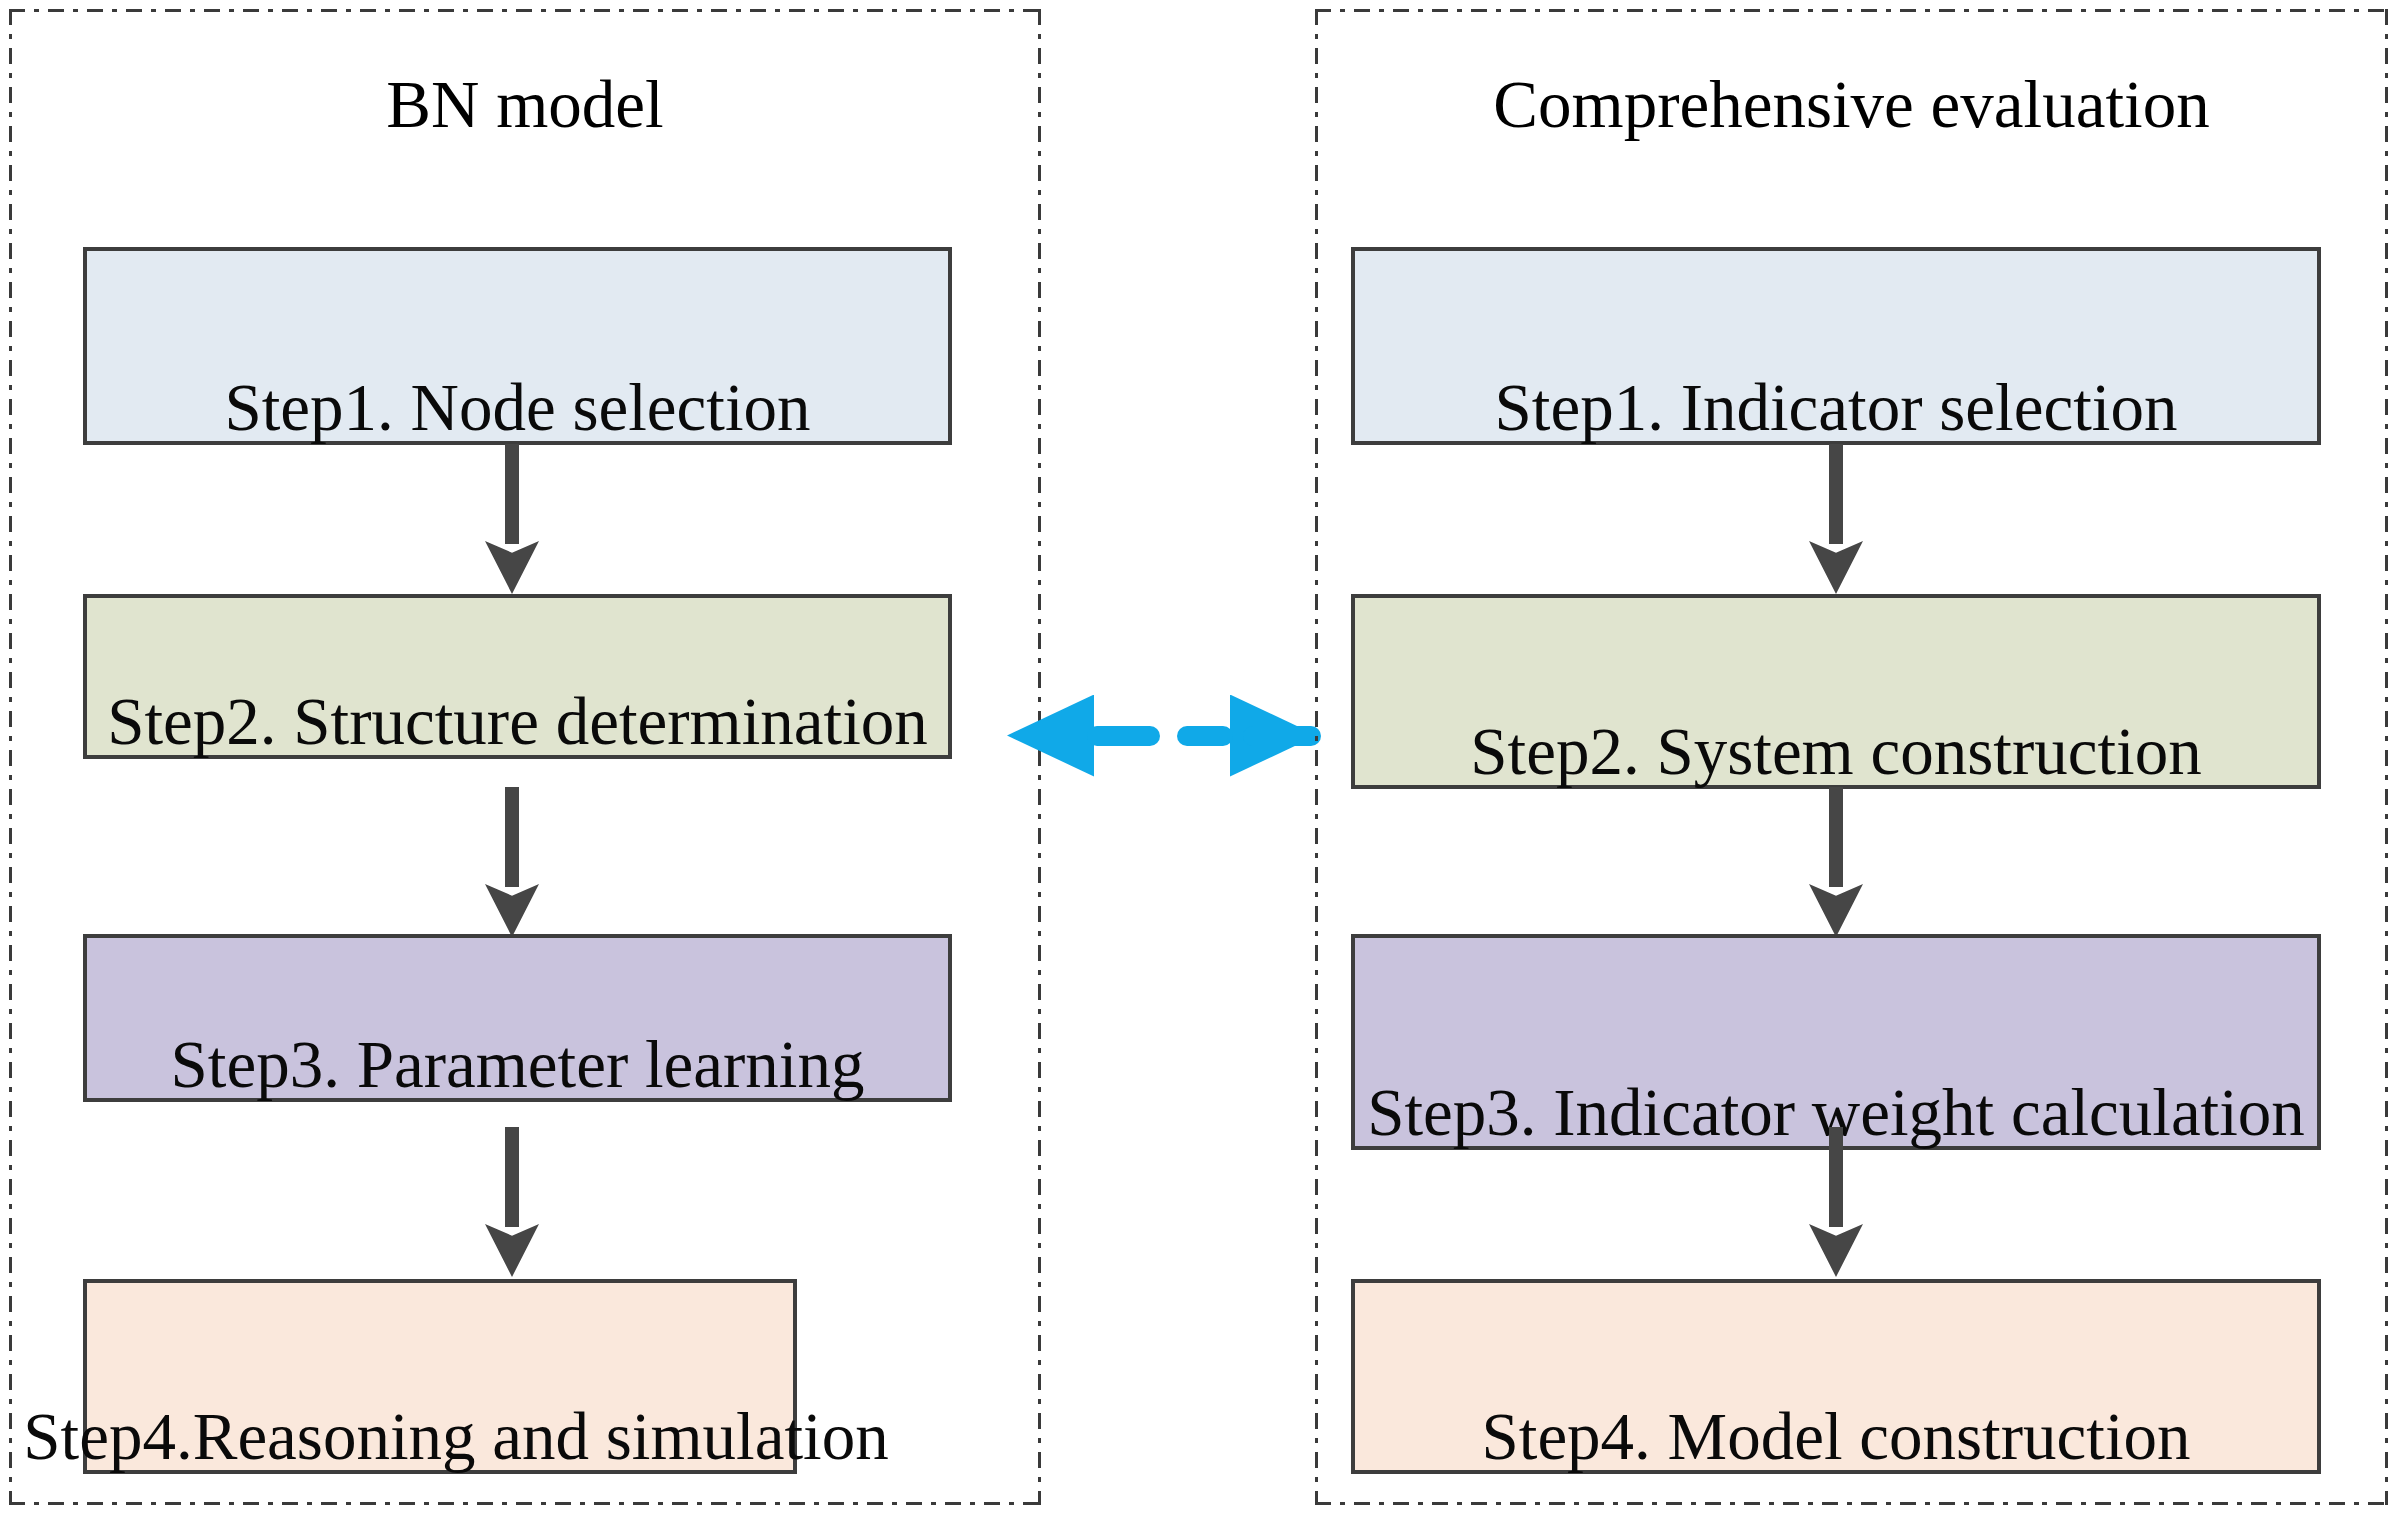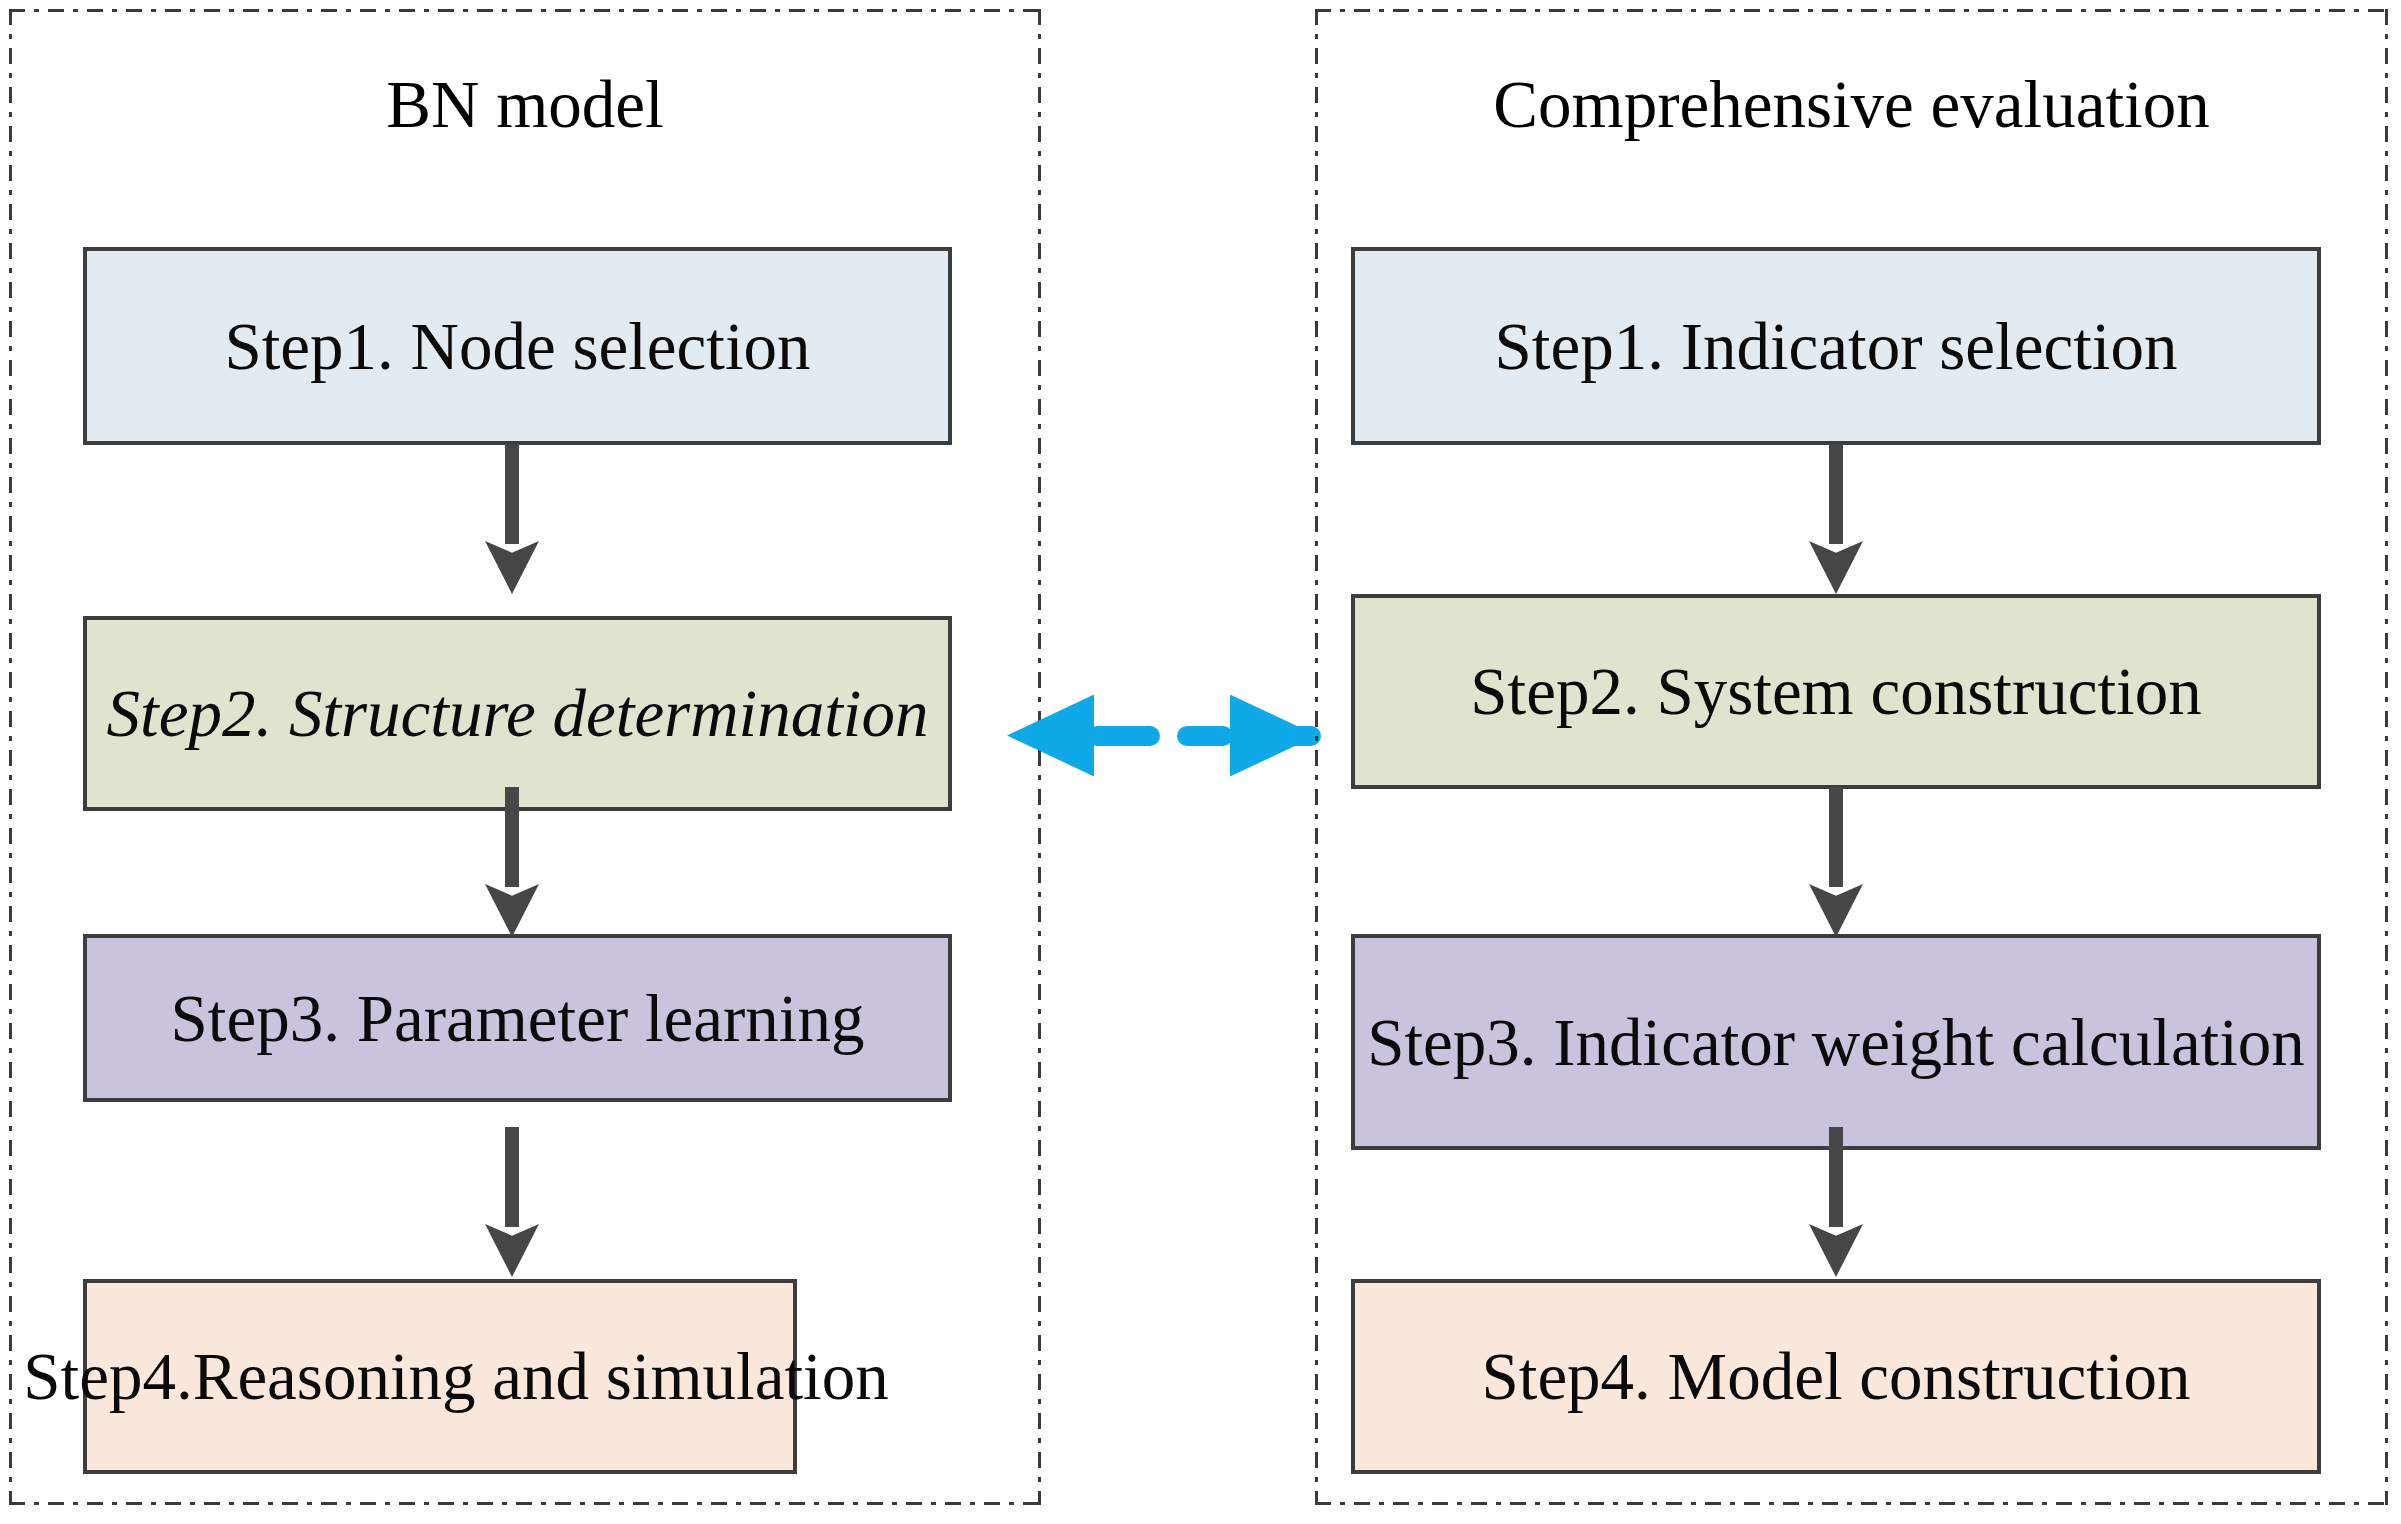--- a/index.html
+++ b/index.html
@@ -16,21 +16,21 @@
   .edge-v{width:2.7px;top:0;bottom:0;
     background-image:repeating-linear-gradient(to bottom,
       #3a3a3a 0px,#3a3a3a 16.3px,transparent 16.3px,transparent 25.4px,
       #3a3a3a 25.4px,#3a3a3a 30px,transparent 30px,transparent 39px);}
   .edge-top{top:0}.edge-bot{bottom:0}.edge-left{left:0}.edge-right{right:0}
 
   .panel-title{position:absolute;left:0;right:0;text-align:center;
     font-size:67px;color:#000;line-height:1;white-space:nowrap;}
 
   .step-box{position:absolute;box-sizing:border-box;border:4.5px solid #3d3d3d;
-    display:flex;align-items:center;justify-content:center;}
+    display:flex;align-items:flex-end;justify-content:center;}
   .step-label{font-size:67px;color:#0a0a0a;line-height:1;white-space:nowrap;
     text-align:center;}
 
   
   .v-arrow{position:absolute;width:54px;}
   .v-arrow .shaft{position:absolute;left:50%;margin-left:-7.3px;top:0;width:14.5px;
     background:#464646;}
   .v-arrow .head{position:absolute;left:50%;margin-left:-27px;bottom:0;
     width:54px;height:53px;background:#464646;
     clip-path:polygon(0% 0%,50% 22%,100% 0%,50% 100%);}
@@ -57,21 +57,21 @@
 
   <div class="step-box" style="left:74px;top:238px;width:869px;height:198px;background:#e2eaf2;">
     <span class="step-label">Step1. Node selection</span>
   </div>
 
   <div class="v-arrow" style="left:476px;top:435px;height:150px;">
     <div class="shaft" style="height:100px;"></div>
     <div class="head"></div>
   </div>
 
-  <div class="step-box" style="left:74px;top:607px;width:869px;height:195px;background:#e0e4cf;font-style:italic;">
+  <div class="step-box" style="left:74px;top:585px;width:869px;height:165px;background:#e0e4cf;">
     <span class="step-label">Step2. Structure determination</span>
   </div>
 
   <div class="v-arrow" style="left:476px;top:778px;height:150px;">
     <div class="shaft" style="height:100px;"></div>
     <div class="head"></div>
   </div>
 
   <div class="step-box" style="left:74px;top:925px;width:869px;height:168px;background:#c9c3dd;">
     <span class="step-label">Step3. Parameter learning</span>

